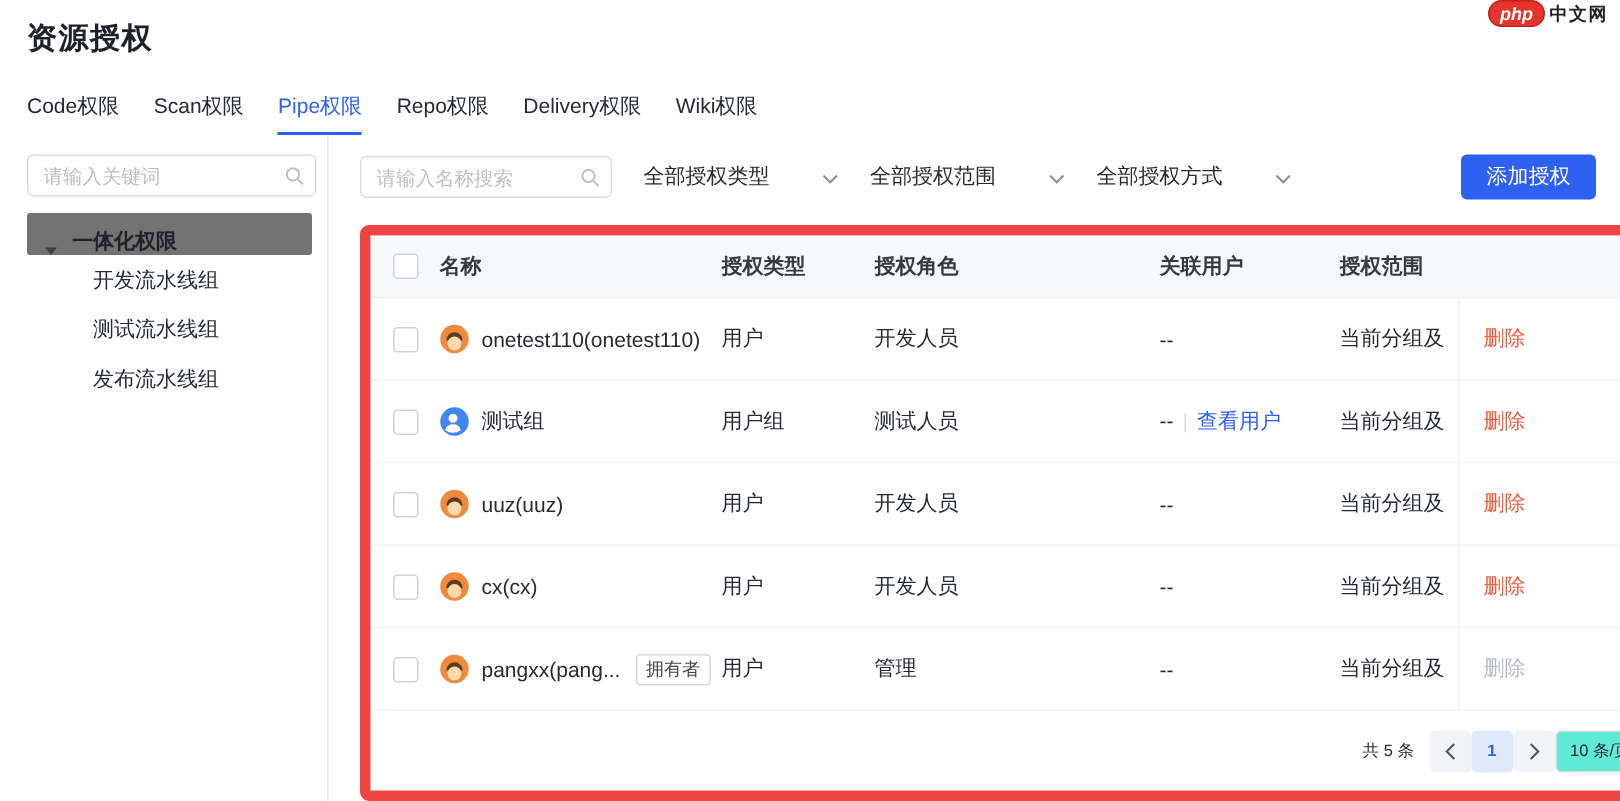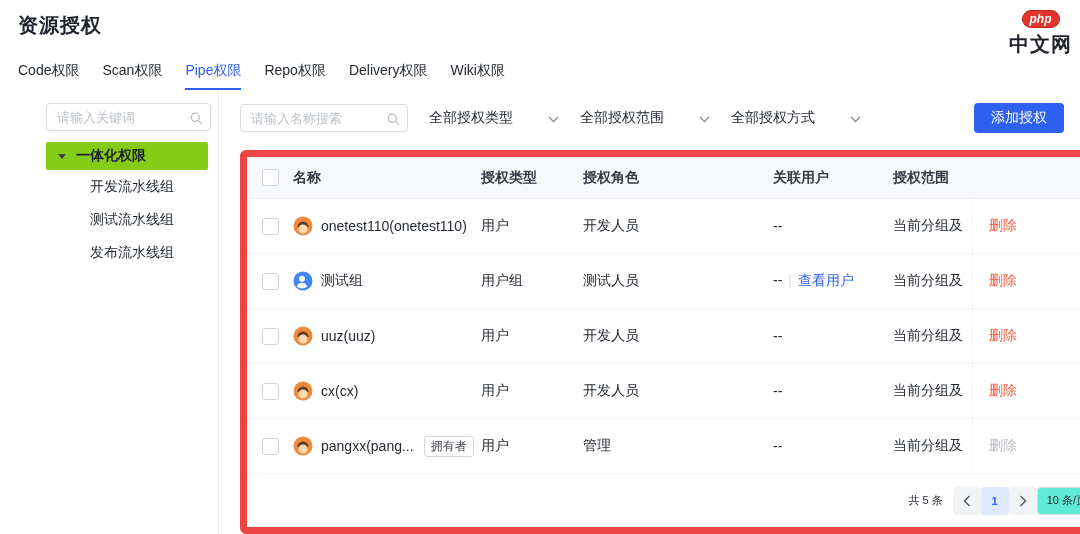--- a/index.html
+++ b/index.html
@@ -2,39 +2,39 @@
 <html><head>
 <meta charset="utf-8">
 <style>
   html,body{margin:0;padding:0;background:#fff;}
   body{width:1080px;height:534px;overflow:hidden;
        font-family:"Liberation Sans","DejaVu Sans",sans-serif;color:#262b33;}
   .page{position:relative;width:1080px;height:534px;overflow:hidden;background:#fff;}
 
   
   .page-title{position:absolute;left:18px;top:12px;font-size:20px;font-weight:700;color:#1d2129;letter-spacing:1px;}
-  .logo{position:absolute;right:8px;top:10px;display:flex;align-items:center;gap:3px;flex-direction:column;}
+  .logo{position:absolute;right:8px;top:0;display:flex;align-items:center;gap:3px;}
   .logo-badge{background:#e5342c;border:1px solid #c02318;color:#fff;font-style:italic;font-weight:700;
               font-size:12px;line-height:14px;padding:1px 7px;border-radius:9px;}
-  .logo-text{font-weight:700;font-size:20px;color:#1f2329;letter-spacing:1px;}
+  .logo-text{font-weight:700;font-size:12px;color:#1f2329;letter-spacing:1px;}
 
   
   .tabs{position:absolute;left:18px;top:62px;display:flex;gap:23px;font-size:14px;}
   .tab{padding-bottom:8px;color:#262b33;cursor:pointer;}
   .tab.active{color:#2e61f2;border-bottom:2px solid #2e61f2;}
 
   
-  .sidebar{position:absolute;left:0;top:90px;width:219px;height:444px;border-right:1px solid #e9ebef;box-sizing:border-box;padding-left:28px;}
+  .sidebar{position:absolute;left:0;top:90px;width:219px;height:444px;border-right:1px solid #e9ebef;box-sizing:border-box;}
   .side-search{position:relative;margin:13px 7px 0 18px;}
   .side-search input,.tb-search input{width:100%;box-sizing:border-box;height:28px;border:1px solid #dadde2;
        border-radius:4px;padding:0 26px 0 10px;font-size:13px;color:#262b33;outline:none;background:#fff;
        font-family:"Liberation Sans","DejaVu Sans",sans-serif;}
   input::placeholder{color:#bcc1c9;}
   .search-ic{position:absolute;right:8px;top:8px;}
-  .tree-root{margin:11px 10px 0 18px;height:28px;background:#84cc16;display:flex;align-items:center;gap:10px;
+  .tree-root{margin:11px 10px 0 18px;height:28px;background:#737373;display:flex;align-items:flex-end;gap:10px;
        padding-left:12px;font-weight:700;color:#1d2129;font-size:14px;border-radius:2px;cursor:pointer;}
   .caret{width:0;height:0;border-left:4px solid transparent;border-right:4px solid transparent;border-top:5px solid #3b404a;}
   .tree-child{height:33px;line-height:33px;padding-left:62px;font-size:14px;color:#262b33;cursor:pointer;}
 
   
   .main{position:absolute;left:240px;top:90px;width:824px;}
   .toolbar{display:flex;align-items:center;margin-top:13px;height:30px;}
   .tb-search{position:relative;width:168px;}
   .filter{display:flex;align-items:center;justify-content:space-between;width:130px;margin-left:21px;
           font-size:14px;color:#262b33;cursor:pointer;gap:19px;}

